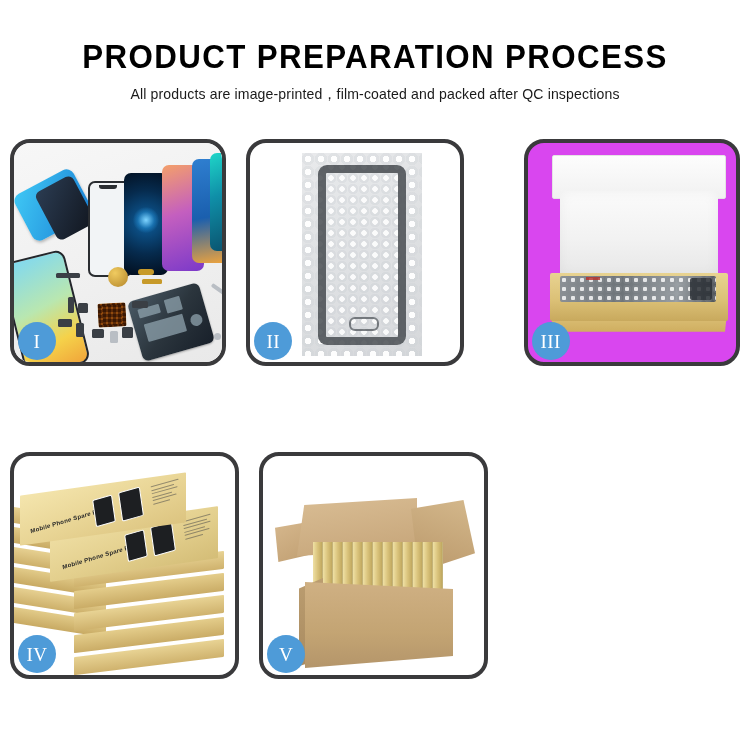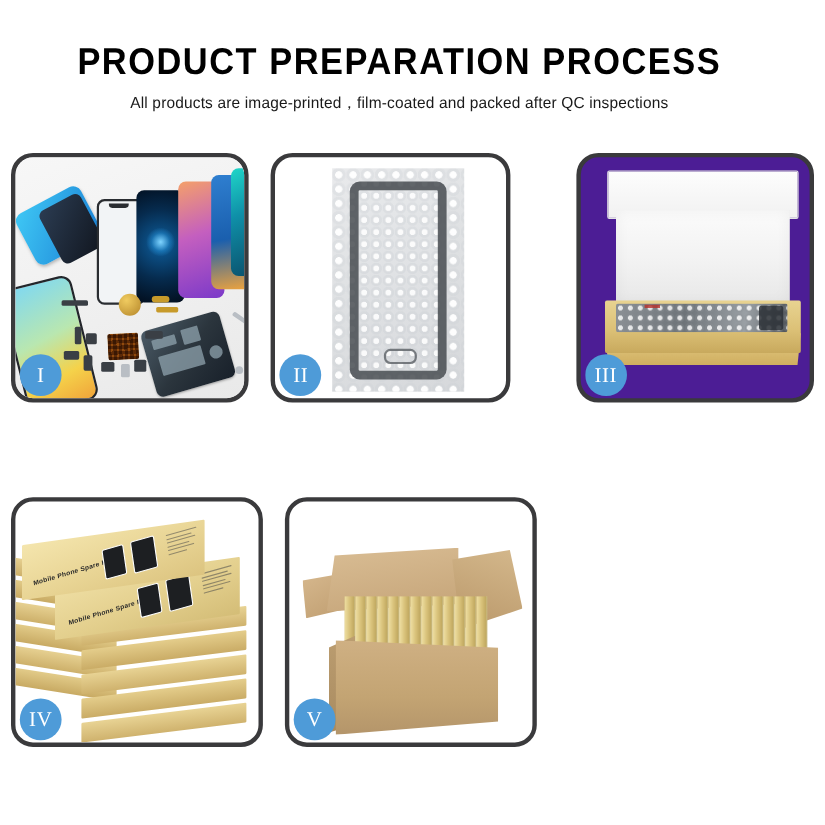--- a/index.html
+++ b/index.html
@@ -4,21 +4,21 @@
 <style>
   html,body{margin:0;padding:0;}
   body{
     width:750px;height:750px;background:#ffffff;
     font-family:"Liberation Sans", sans-serif;
     overflow:hidden;position:relative;
   }
   .page{position:absolute;inset:0;}
 
   
-  .header{position:absolute;left:0;top:0;width:726px;text-align:center;}
+  .header{position:absolute;left:0;top:0;width:726px;text-align:center;padding-left:12px;}
   .title{
     margin:0;padding-top:36px;
     font-family:"Liberation Sans", sans-serif;
     font-size:34px;line-height:40px;font-weight:700;
     letter-spacing:1.5px;color:#000000;
     transform:scaleX(0.92);transform-origin:center;
     white-space:nowrap;
   }
   .subtitle{
     margin:0;padding-top:9px;
@@ -128,21 +128,21 @@
   .p2 .glass{position:absolute;left:16px;top:12px;width:88px;height:180px;
     border:8px solid rgba(70,75,80,.85);border-radius:9px;box-sizing:border-box;
     background:
       radial-gradient(circle at 5px 5px,rgba(255,255,255,.85) 0 2.5px,rgba(190,196,202,.22) 3px 5px,rgba(0,0,0,0) 5.5px) 0 0/11px 11px,
       linear-gradient(160deg,#e6e8ea,#d9dbde);
   }
   .p2 .home{position:absolute;left:50%;bottom:6px;margin-left:-13px;
     width:26px;height:10px;border:2px solid rgba(90,95,100,.8);border-radius:6px;}
 
   
-  .p3{background:#4c1d95;margin-left:40px;}
+  .p3{background:#d946ef;margin-left:40px;}
   .p3 .lidback{position:absolute;left:24px;top:12px;width:172px;height:42px;
     background:linear-gradient(180deg,#fdfdfd,#f1f1f1);
     border:1px solid #e4e4e4;border-radius:2px;}
   .p3 .foam{position:absolute;left:32px;top:48px;width:158px;height:86px;
     background:linear-gradient(180deg,#fbfbfb 0%,#f2f2f2 55%,#e7e7e7 100%);
     box-shadow:inset 0 0 14px rgba(0,0,0,.05);}
   .p3 .tray{position:absolute;left:22px;top:130px;width:178px;height:48px;
     background:linear-gradient(180deg,#e8d391 0%,#dcc177 55%,#c8a95d 100%);
     border-radius:2px;}
   .p3 .trayfront{position:absolute;left:22px;top:160px;width:178px;height:30px;

